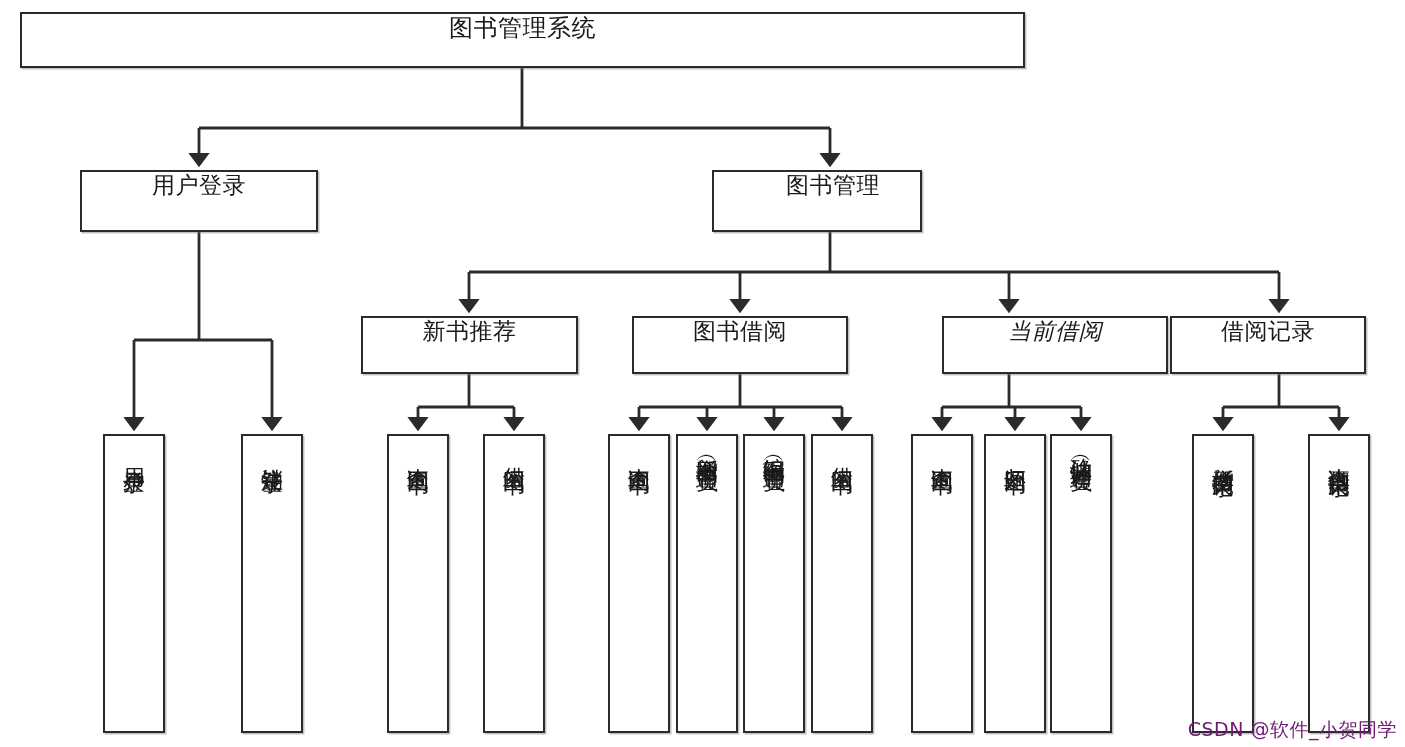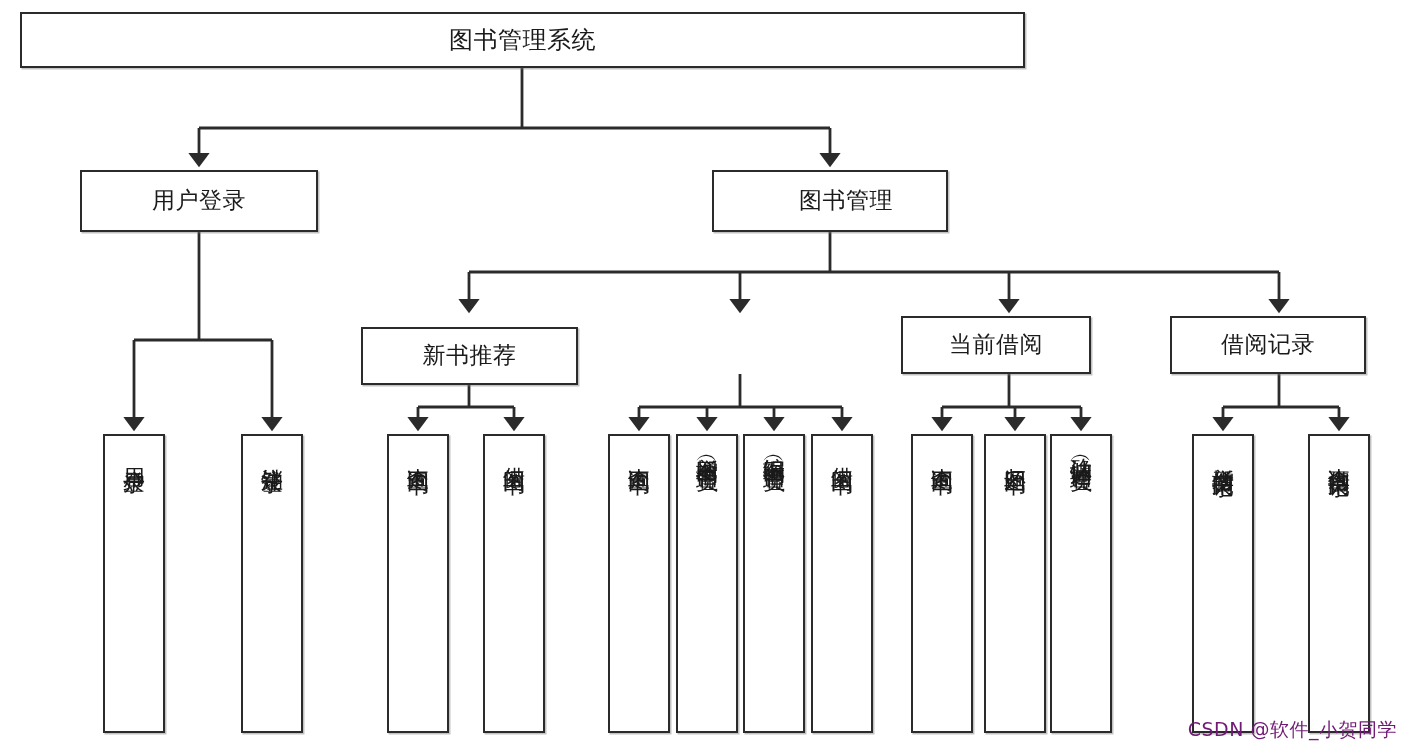--- a/index.html
+++ b/index.html
@@ -25,21 +25,20 @@
     width: 1405px;
     height: 747px;
   }
   .node {
     position: absolute;
     box-sizing: border-box;
     background: #ffffff;
     border: 2.5px solid #2b2b2b;
     box-shadow: 1.5px 1.5px 0 rgba(120,120,120,0.45);
     display: flex;
-    align-items: center;
     justify-content: center;
     color: #1a1a1a;
     z-index: 2;
   }
   .node .label {
     display: block;
     text-align: center;
     line-height: 1.18;
   }
   
@@ -135,28 +134,31 @@
     </g>
   </svg>
 
   <div class="node h root" id="n-root" style="left: 20px; top: 12px; width: 1005px; height: 56px;">
     <span class="label">图书管理系统</span>
   </div>
 
   <div class="node h" id="n-user-login" style="left: 80px; top: 170px; width: 238px; height: 62px;">
     <span class="label">用户登录</span>
   </div>
-  <div class="node h" id="n-book-manage" style="left: 712px; top: 170px; width: 236px; height: 62px; padding-left: 32px;">
+  <div class="node h" id="n-book-manage" style="left: 712px; top: 170px; width: 210px; height: 62px; padding-left: 32px;">
     <span class="label">图书管理</span>
   </div>
 
-  <div class="node h" id="n-new-book-rec" style="left: 361px; top: 327px; width: 217px; height: 58px;">
+  <div class="node h" id="n-new-book-rec" style="left: 361px; top: 316px; width: 217px; height: 58px;">
     <span class="label">新书推荐</span>
   </div>
-  <div class="node h" id="n-current-borrow" style="left: 901px; top: 316px; width: 190px; height: 58px;">
+  <div class="node h" id="n-book-borrow" style="left: 632px; top: 316px; width: 216px; height: 58px;">
+    <span class="label">图书借阅</span>
+  </div>
+  <div class="node h" id="n-current-borrow" style="left: 942px; top: 316px; width: 226px; height: 58px; font-style: italic;">
     <span class="label">当前借阅</span>
   </div>
   <div class="node h" id="n-borrow-record" style="left: 1170px; top: 316px; width: 196px; height: 58px;">
     <span class="label">借阅记录</span>
   </div>
 
   <div class="node v" id="n-leaf-0" style="left: 103px; top: 434px; width: 62px; height: 299px;">
     <span class="label">用户登录</span>
   </div>
   <div class="node v" id="n-leaf-1" style="left: 241px; top: 434px; width: 62px; height: 299px;">

